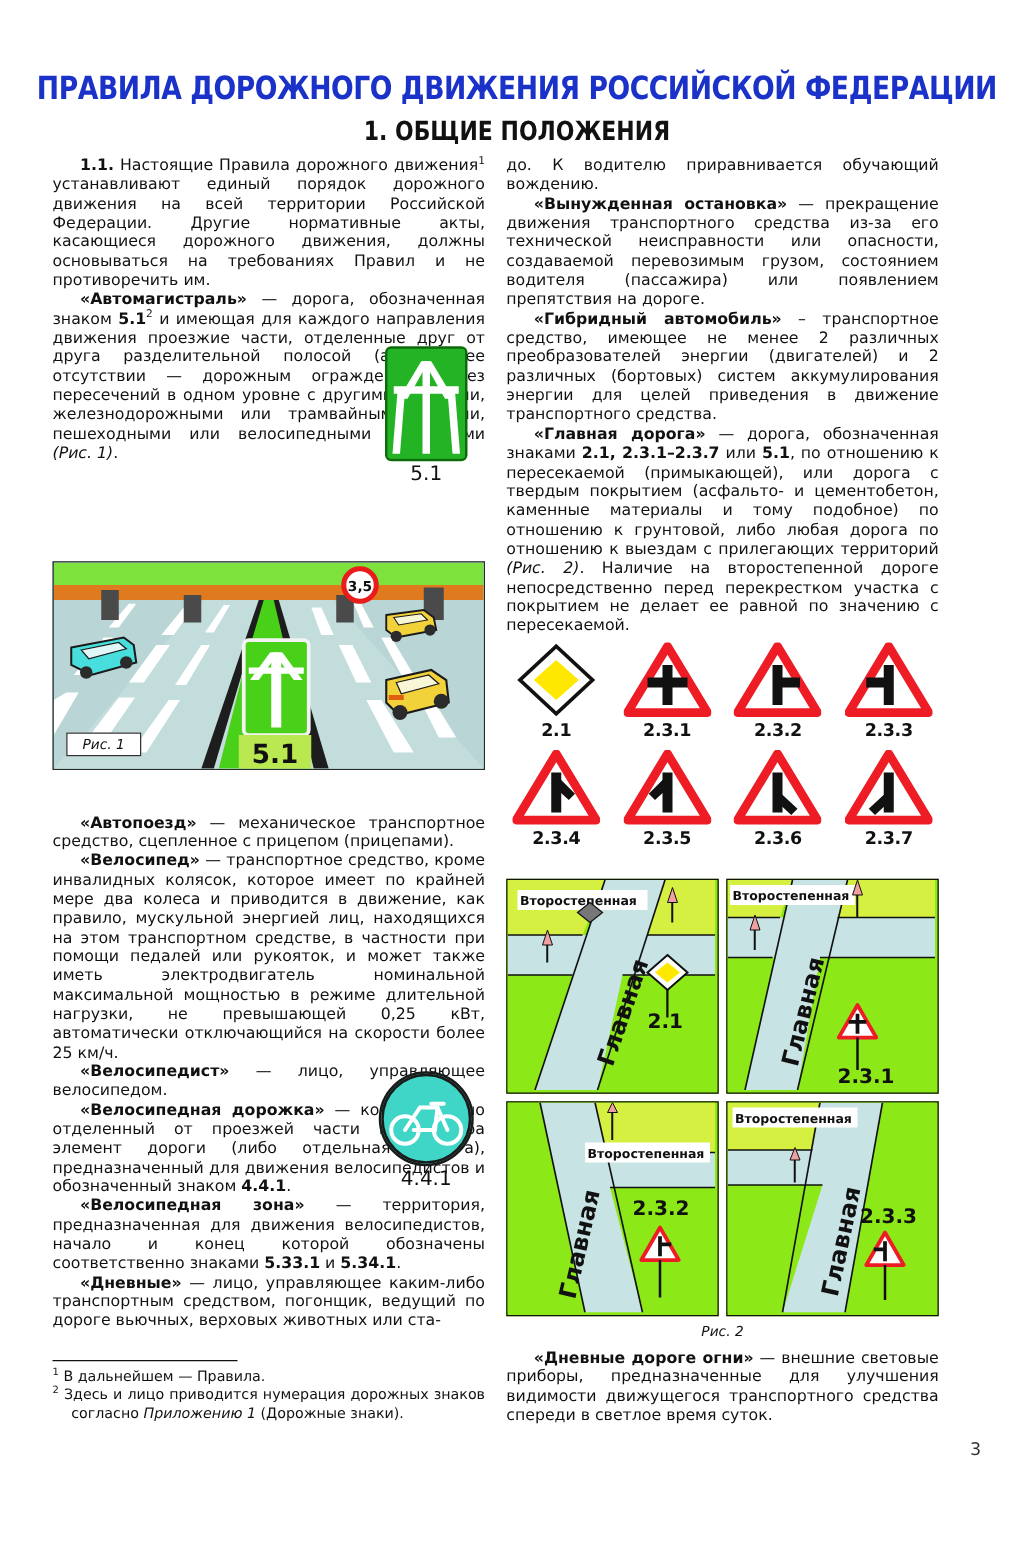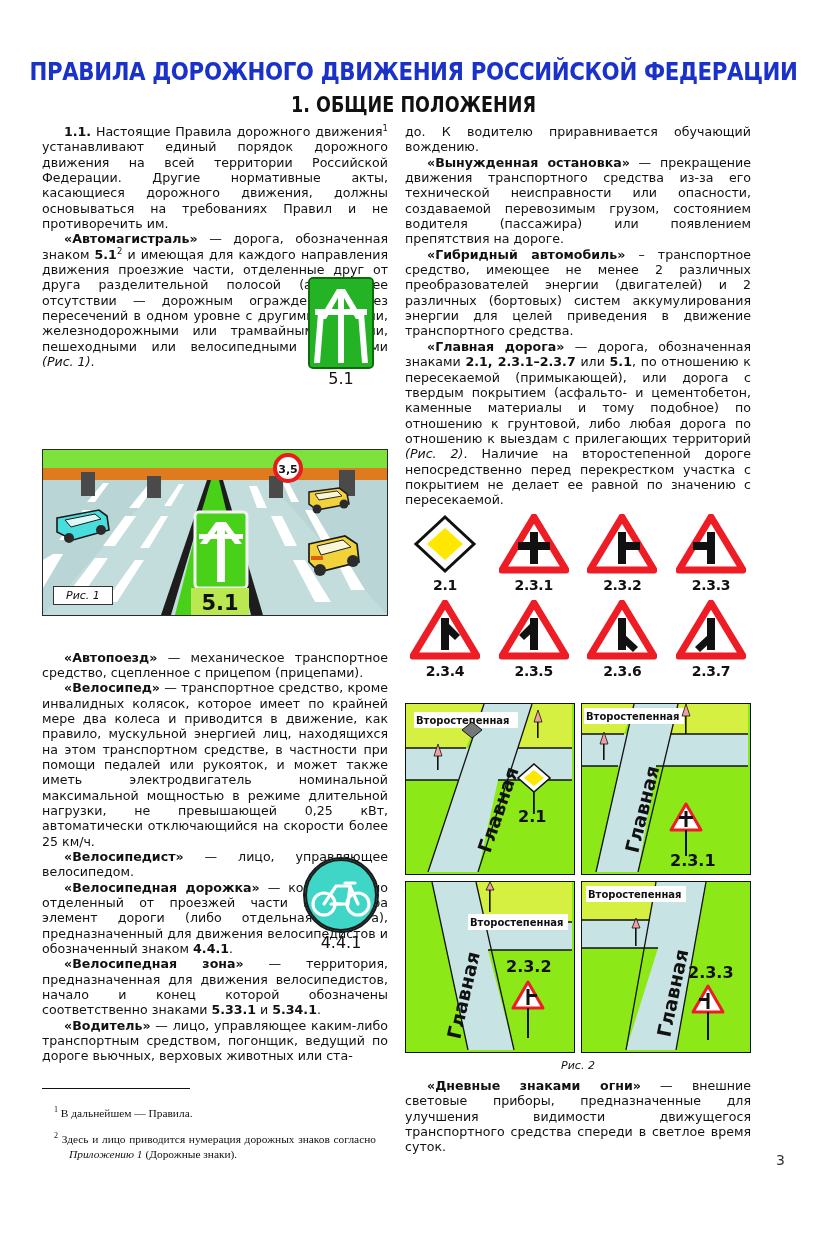--- a/index.html
+++ b/index.html
@@ -55,21 +55,21 @@
   i{font-style:italic;}
   sup{font-size:8.5px;vertical-align:super;line-height:0;}
   
   .footnotes{
     position:absolute;left:42px;top:1094px;width:346px;
     font-size:11.4px;line-height:14.4px;text-align:justify;
   }
   .fn-rule{
     position:absolute;left:42px;top:1088px;width:148px;height:1px;background:#111;
   }
-  .footnotes p{margin:12px;padding-left:15px;text-indent:-15px;font-family:Liberation Serif, serif;}
+  .footnotes p{margin:0;padding-left:15px;text-indent:-15px;}
   .footnotes sup{font-size:8px;}
   .pageno{
     position:absolute;left:0;top:1152px;width:785px;text-align:right;
     font-size:14px;color:#333;
   }
   
   .sign51-box{
     position:absolute;left:297px;top:277px;width:88px;text-align:center;
   }
   .sign51{
@@ -135,21 +135,21 @@
     <p><b>«Автопоезд»</b><span> — механическое транспортное средство, сцепленное с прицепом (прицепами).</span></p>
 
     <p><b>«Велосипед»</b><span> — транспортное средство, кроме инвалидных колясок, которое имеет по крайней мере два колеса и приводится в движение, как правило, мускульной энергией лиц, находящихся на этом транспортном средстве, в частности при помощи педалей или рукояток, и может также иметь электродвигатель номинальной максимальной мощностью в режиме длительной нагрузки, не превышающей 0,25 кВт, автоматически отключающийся на скорости более 25 км/ч.</span></p>
 
     <p><b>«Велосипедист»</b><span> — лицо, управляющее велосипедом.</span></p>
 
     <p><b>«Велосипедная дорожка»</b><span> — конструктивно отделенный от проезжей части и тротуара элемент дороги (либо отдельная дорога), предназначенный для движения велосипедистов и обозначенный знаком </span><b>4.4.1</b><span>.</span></p>
 
     <p><b>«Велосипедная зона»</b><span> — территория, предназначенная для движения велосипедистов, начало и конец которой обозначены соответственно знаками </span><b>5.33.1</b><span> и </span><b>5.34.1</b><span>.</span></p>
 
-    <p><b>«Водитель»</b><span> — лицо, управляющее каким-либо транспортным средством, погонщик, ведущий по дороге вьючных, верховых животных или ста-</span></p>
+    <p><b>«Дневные»</b><span> — лицо, управляющее каким-либо транспортным средством, погонщик, ведущий по дороге вьючных, верховых животных или ста-</span></p>
   </div>
 
   <div class="sign51-box">
     <div class="sign51">
       <svg width="62" height="88" viewBox="0 0 62 88">
         <rect x="0" y="0" width="62" height="88" fill="#24b324"></rect>
         <path d="M28 10 L34 10 L34 84 L28 84 Z" fill="#fff"></path>
         <path d="M27 10 L33 10 L16 40 L9 40 Z" fill="#fff"></path>
         <path d="M29 10 L35 10 L53 40 L46 40 Z" fill="#fff"></path>
         <path d="M5 30 L57 30 L57 36 L5 36 Z" fill="#fff"></path>
@@ -502,21 +502,21 @@
           </g>
           <text x="106" y="96" font-size="16" font-weight="bold" fill="#111" font-family="DejaVu Sans, sans-serif">2.3.3</text>
         </svg>
       </div>
     </div>
 
     <div class="cap">Рис. 2</div>
   </div>
 
   <div style="position:absolute;left:405px;top:1078px;width:346px;font-size:12.6px;line-height:15.35px;text-align:justify;">
-    <p style="margin:0;text-indent:22px;"><b>«Дневные знаками огни»</b><span> — внешние световые приборы, предназначенные для улучшения видимости движущегося транспортного средства спереди в светлое время суток.</span></p>
+    <p style="margin:0;text-indent:22px;"><b>«Дневные дороге огни»</b><span> — внешние световые приборы, предназначенные для улучшения видимости движущегося транспортного средства спереди в светлое время суток.</span></p>
   </div>
 
   <div class="fn-rule"></div>
   <div class="footnotes">
     <p><sup>1</sup> <span>В дальнейшем — Правила.</span></p>
     <p><sup>2</sup> <span>Здесь и лицо приводится нумерация дорожных знаков согласно </span><i>Приложению 1</i><span> (Дорожные знаки).</span></p>
   </div>
 
   <div class="pageno">3</div>
 

